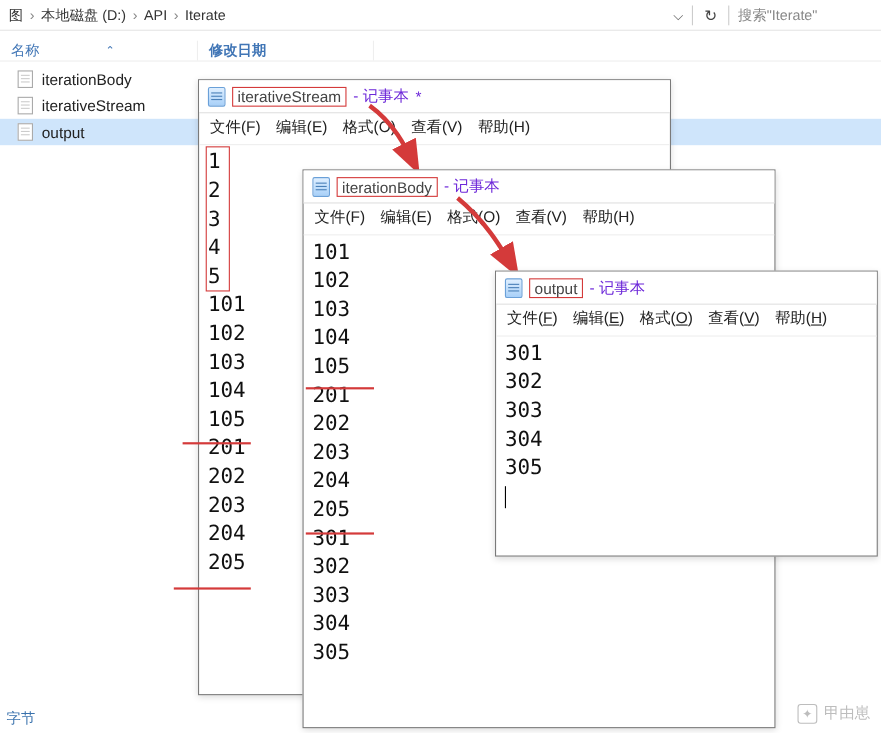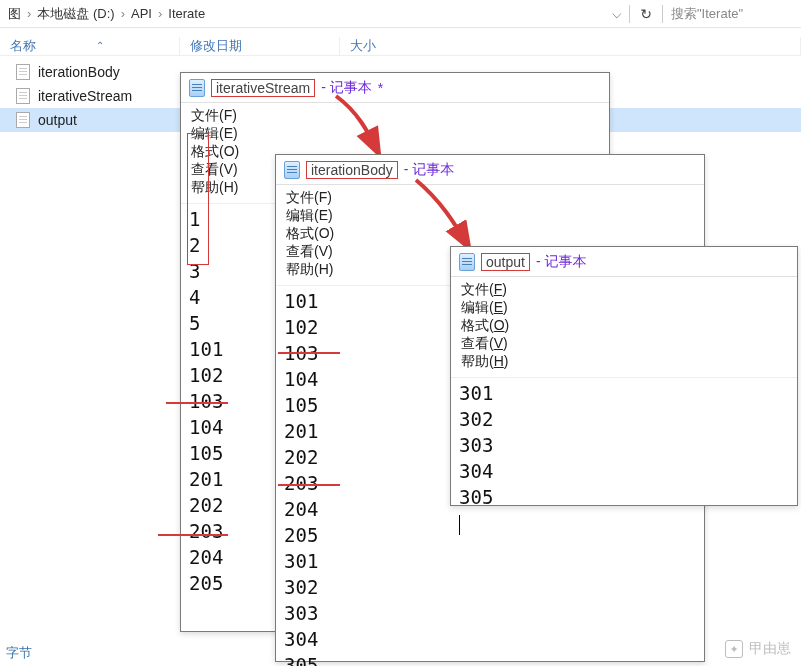--- a/index.html
+++ b/index.html
@@ -33,21 +33,21 @@
   .addr-bar .divider { width:1px; height:18px; background:#ccc; margin:0 4px;}
   .addr-bar .search { width:130px; color:#888; font-size:13px; padding-left:4px;}
   .columns {
     display: flex; height: 28px; align-items: center;
     color: #4176b6; font-size: 13px;
     border-bottom: 1px solid #eee;
     padding-top: 8px;
   }
   .columns .col { border-right: 1px solid #eee; padding-left: 10px; }
   .col-name { width: 180px; display:flex; align-items:center; gap:60px;}
-  .col-date { width: 160px; }
+  .col-date { width: 160px; font-weight: bold; }
   .col-type { width: 160px; }
   .col-size { flex:1; }
   .sort-caret { font-size:10px; color:#4176b6; }
   .file-list {
     padding-top: 4px;
   }
   .file-row {
     display: flex; align-items: center; height: 24px;
     padding-left: 16px; gap: 8px;
     font-size: 14px; color: #222;
@@ -84,24 +84,23 @@
   }
   .np-icon::after{
     content:""; position:absolute; left:2px; right:2px; top:4px; height:1px; background:#4a80b8;
     box-shadow:0 3px 0 #4a80b8, 0 6px 0 #4a80b8;
   }
   .np-title .fname {
     border:1px solid #d43a3a; padding:0 4px; color:#444;
   }
   .np-title .suffix { color:#6d28d9; }
   .np-menu {
-    display:flex; padding:4px 10px 6px 10px;
+    display:flex; gap:14px; padding:4px 10px 6px 10px;
     font-size:14px; color:#222;
     border-bottom:1px solid #eee;
-    flex-direction:column;
   }
   .np-menu .u { text-decoration: underline; }
   .np-body {
     padding: 2px 8px 2px 8px;
     font-size: 19px;
     line-height: 26px;
     color:#111;
     font-family: "SimSun","Consolas",monospace;
   }
   .vert-red {
@@ -145,21 +144,20 @@
     <span class="divider"></span>
     <span class="search">搜索"Iterate"</span>
   </div>
 
   <div class="columns">
     <div class="col col-name">
       <span>名称</span>
       <span class="sort-caret">⌃</span>
     </div>
     <div class="col col-date">修改日期</div>
-    <div class="col col-size">大小</div>
   </div>
 
   <div class="file-list">
     <div class="file-row">
       <span class="doc-icon"></span>
       <span>iterationBody</span>
     </div>
     <div class="file-row">
       <span class="doc-icon"></span>
       <span>iterativeStream</span>

